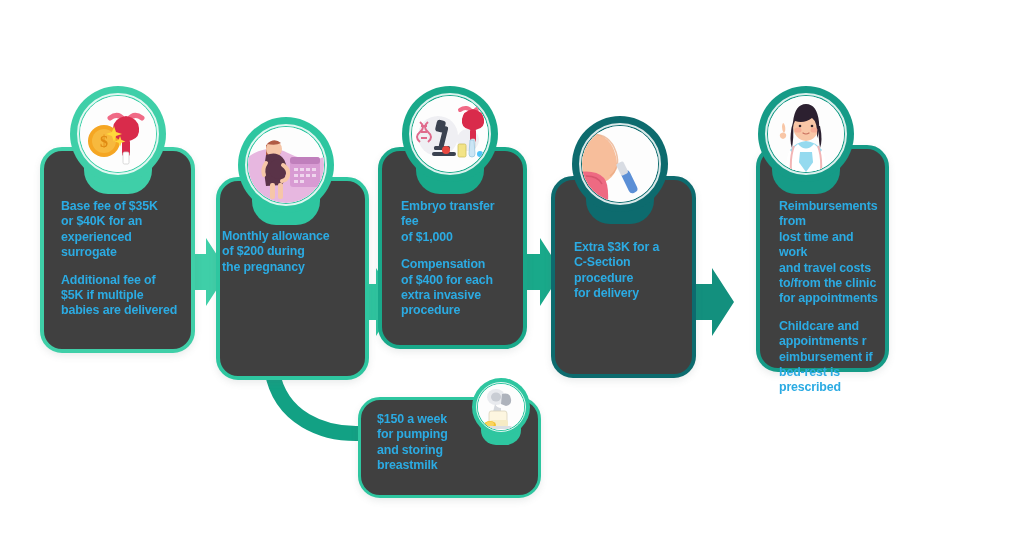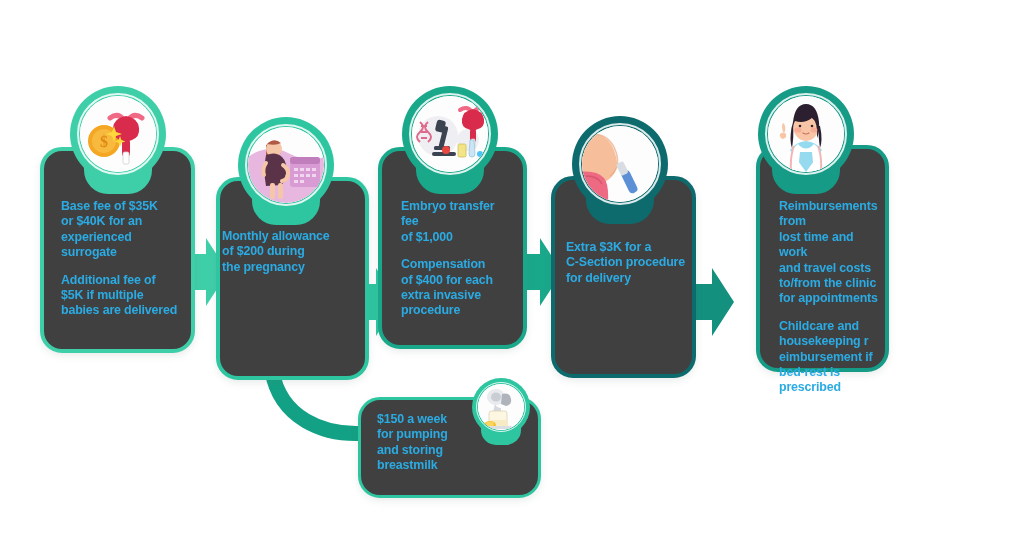--- a/index.html
+++ b/index.html
@@ -188,21 +188,21 @@
           <circle cx="34" cy="54" r="4" fill="#E8473F"></circle>
           <rect x="46" y="48" width="8" height="13" rx="1.5" fill="#F2E27A" opacity="0.9" stroke="#C9BA4E" stroke-width="0.8"></rect>
           <path d="M58 44 l4 0 l1 14 q0 3 -3 3 q-3 0 -3 -3 z" fill="#CBE5F5" stroke="#9CC6DE" stroke-width="0.8"></path>
           <circle cx="68" cy="58" r="3" fill="#4FC3F7"></circle>
         </svg>
       </div>
     </div>
   </div>
 
   <div class="card" style="left:551px;top:176px;width:145px;height:202px;border:4px solid #0D6B6E;">
-    <div class="body" style="top:60px;left:11px;right:6px;">
+    <div class="body" style="top:60px;left:19px;right:6px;">
       <p class="para">Extra $3K for a
 C-Section procedure
  for delivery</p>
     </div>
   </div>
   <div class="badge" style="left:572px;top:116px;">
     <div class="pin-wrap">
       <div class="tail" style="background:#0D6B6E;"></div>
       <div class="ring" style="background:#0D6B6E;"></div>
       <div class="ring-inner"></div>
@@ -221,21 +221,21 @@
   </div>
 
   <div class="card" style="left:732px;top:145px;width:133px;height:227px;border:4px solid #169B87;margin-left:24px;">
     <div class="body" style="top:50px;left:19px;right:6px;">
       <p class="para">Reimbursements from
 lost time and work
 and travel costs
 to/from the clinic
  for appointments</p>
       <p class="para">Childcare and
-housekeeping r
+appointments r
 eimbursement if
 bed-rest is prescribed</p>
     </div>
   </div>
   <div class="badge" style="left:758px;top:86px;">
     <div class="pin-wrap">
       <div class="tail" style="background:#169B87;"></div>
       <div class="ring" style="background:#169B87;"></div>
       <div class="ring-inner"></div>
       <div class="disc">

